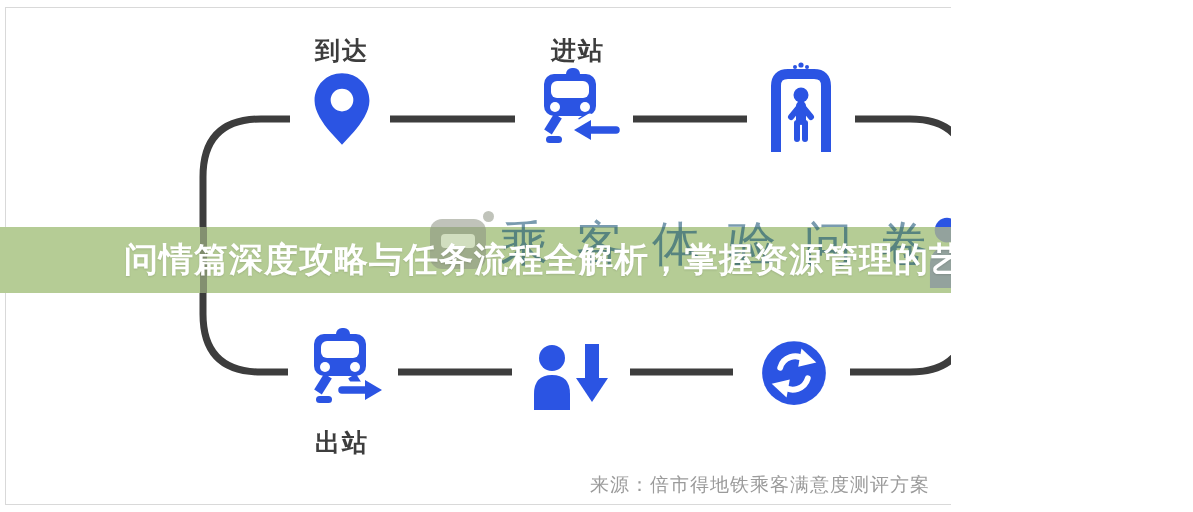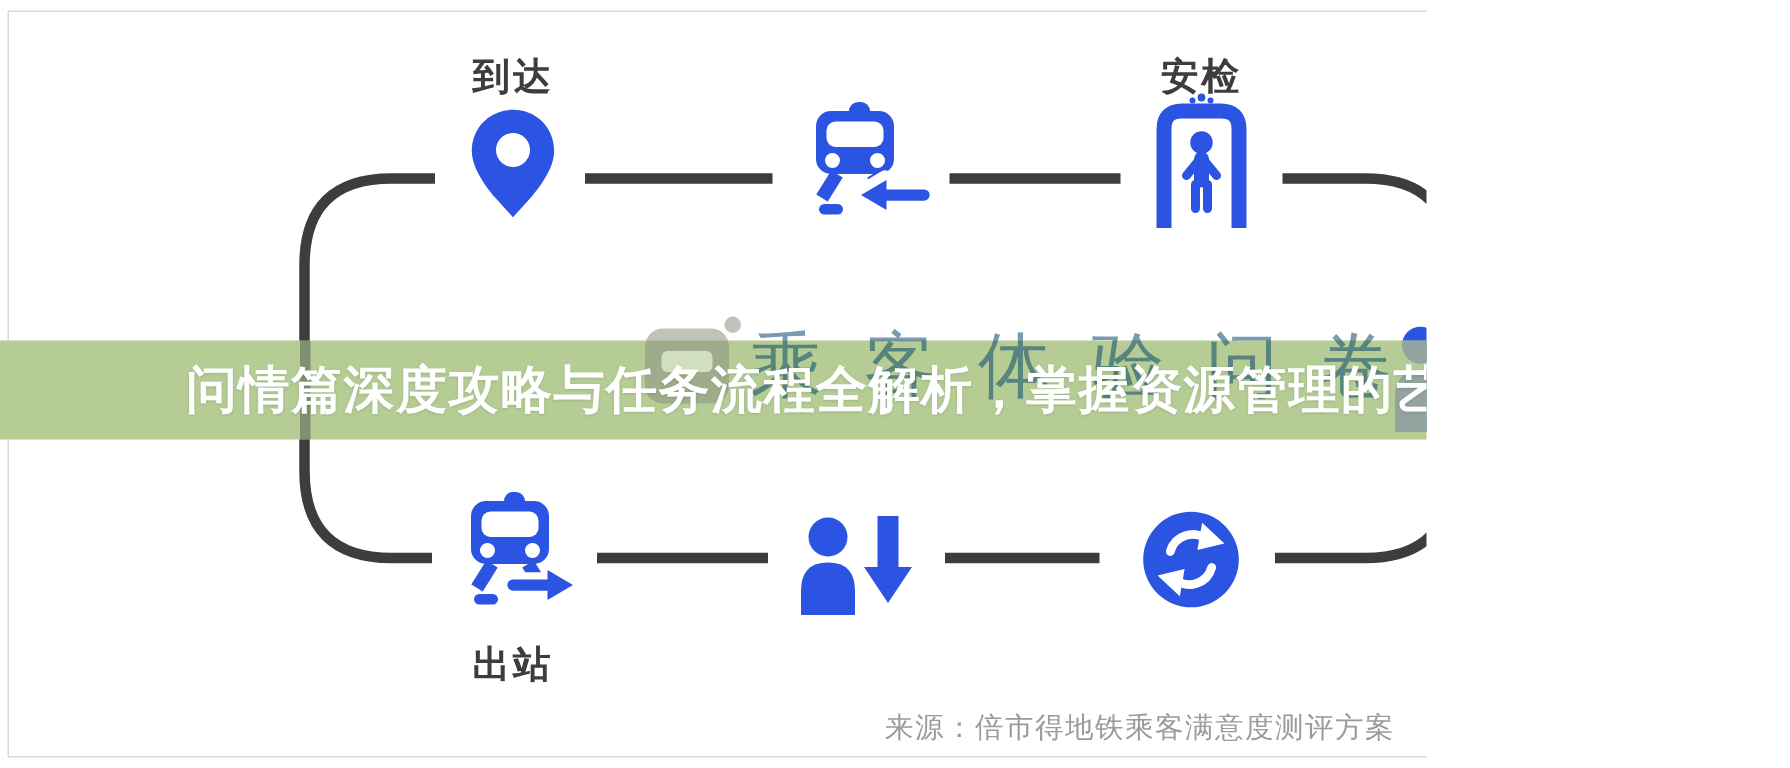--- a/index.html
+++ b/index.html
@@ -69,38 +69,38 @@
   </svg>
 
   <div class="node-label" style="left:282px;top:34px;">到达</div>
   <div class="node" style="left:313px;top:72px;">
     <svg width="58" height="74" viewBox="0 0 48 62">
       <path fill="#2b54e3" fill-rule="evenodd" d="M24 1 C11 1 1 11 1 24 c0 9 7 19 13 26 l10 11 10-11 c6-7 13-17 13-26 C47 11 37 1 24 1 Z
            M24 33 a9.5 9.5 0 1 1 0-19 a9.5 9.5 0 0 1 0 19 Z"></path>
     </svg>
   </div>
 
+  <div class="node-label" style="left:518px;top:34px;">进站</div>
   <div class="node" style="left:536px;top:68px;">
     <svg width="84" height="84" viewBox="0 0 84 84">
       <rect x="30" y="0" width="14" height="14" rx="6" fill="#2b54e3"></rect>
       <rect x="8" y="6" width="52" height="42" rx="10" fill="#2b54e3"></rect>
       <rect x="15" y="13" width="38" height="17" rx="6" fill="#ffffff"></rect>
       <circle cx="19" cy="39" r="5" fill="#ffffff"></circle>
       <circle cx="49" cy="39" r="5" fill="#ffffff"></circle>
       <path d="M22 48 L12 64" stroke="#2b54e3" stroke-width="9"></path>
       <path d="M46 48 L56 64" stroke="#2b54e3" stroke-width="9"></path>
       <rect x="10" y="68" width="16" height="7" rx="3.5" fill="#2b54e3"></rect>
       <path d="M78 62 H52" stroke="#ffffff" stroke-width="17" stroke-linecap="round"></path>
       <polygon points="54,50 54,74 34,62" fill="#ffffff" stroke="#ffffff" stroke-width="9" stroke-linejoin="round"></polygon>
       <path d="M80 62 H54" stroke="#2b54e3" stroke-width="7.5" stroke-linecap="round"></path>
       <polygon points="55,52 55,72 38,62" fill="#2b54e3"></polygon>
     </svg>
   </div>
 
-  <div class="node-label" style="left:741px;top:34px;">安检</div>
   <div class="node" style="left:767px;top:62px;">
     <svg width="68" height="90" viewBox="0 0 68 90">
       <circle cx="28" cy="5" r="2" fill="#2b54e3"></circle>
       <circle cx="34" cy="3" r="2.6" fill="#2b54e3"></circle>
       <circle cx="40" cy="5" r="2" fill="#2b54e3"></circle>
       <path d="M9 90 V24 Q9 12 21 12 H47 Q59 12 59 24 V90" fill="none" stroke="#2b54e3" stroke-width="10"></path>
       <circle cx="34" cy="33" r="7.5" fill="#2b54e3"></circle>
       <path d="M34 44 V58" stroke="#2b54e3" stroke-width="10" stroke-linecap="round"></path>
       <path d="M33 44 L24 55" stroke="#2b54e3" stroke-width="6" stroke-linecap="round"></path>
       <path d="M35 44 L44 55" stroke="#2b54e3" stroke-width="6" stroke-linecap="round"></path>

